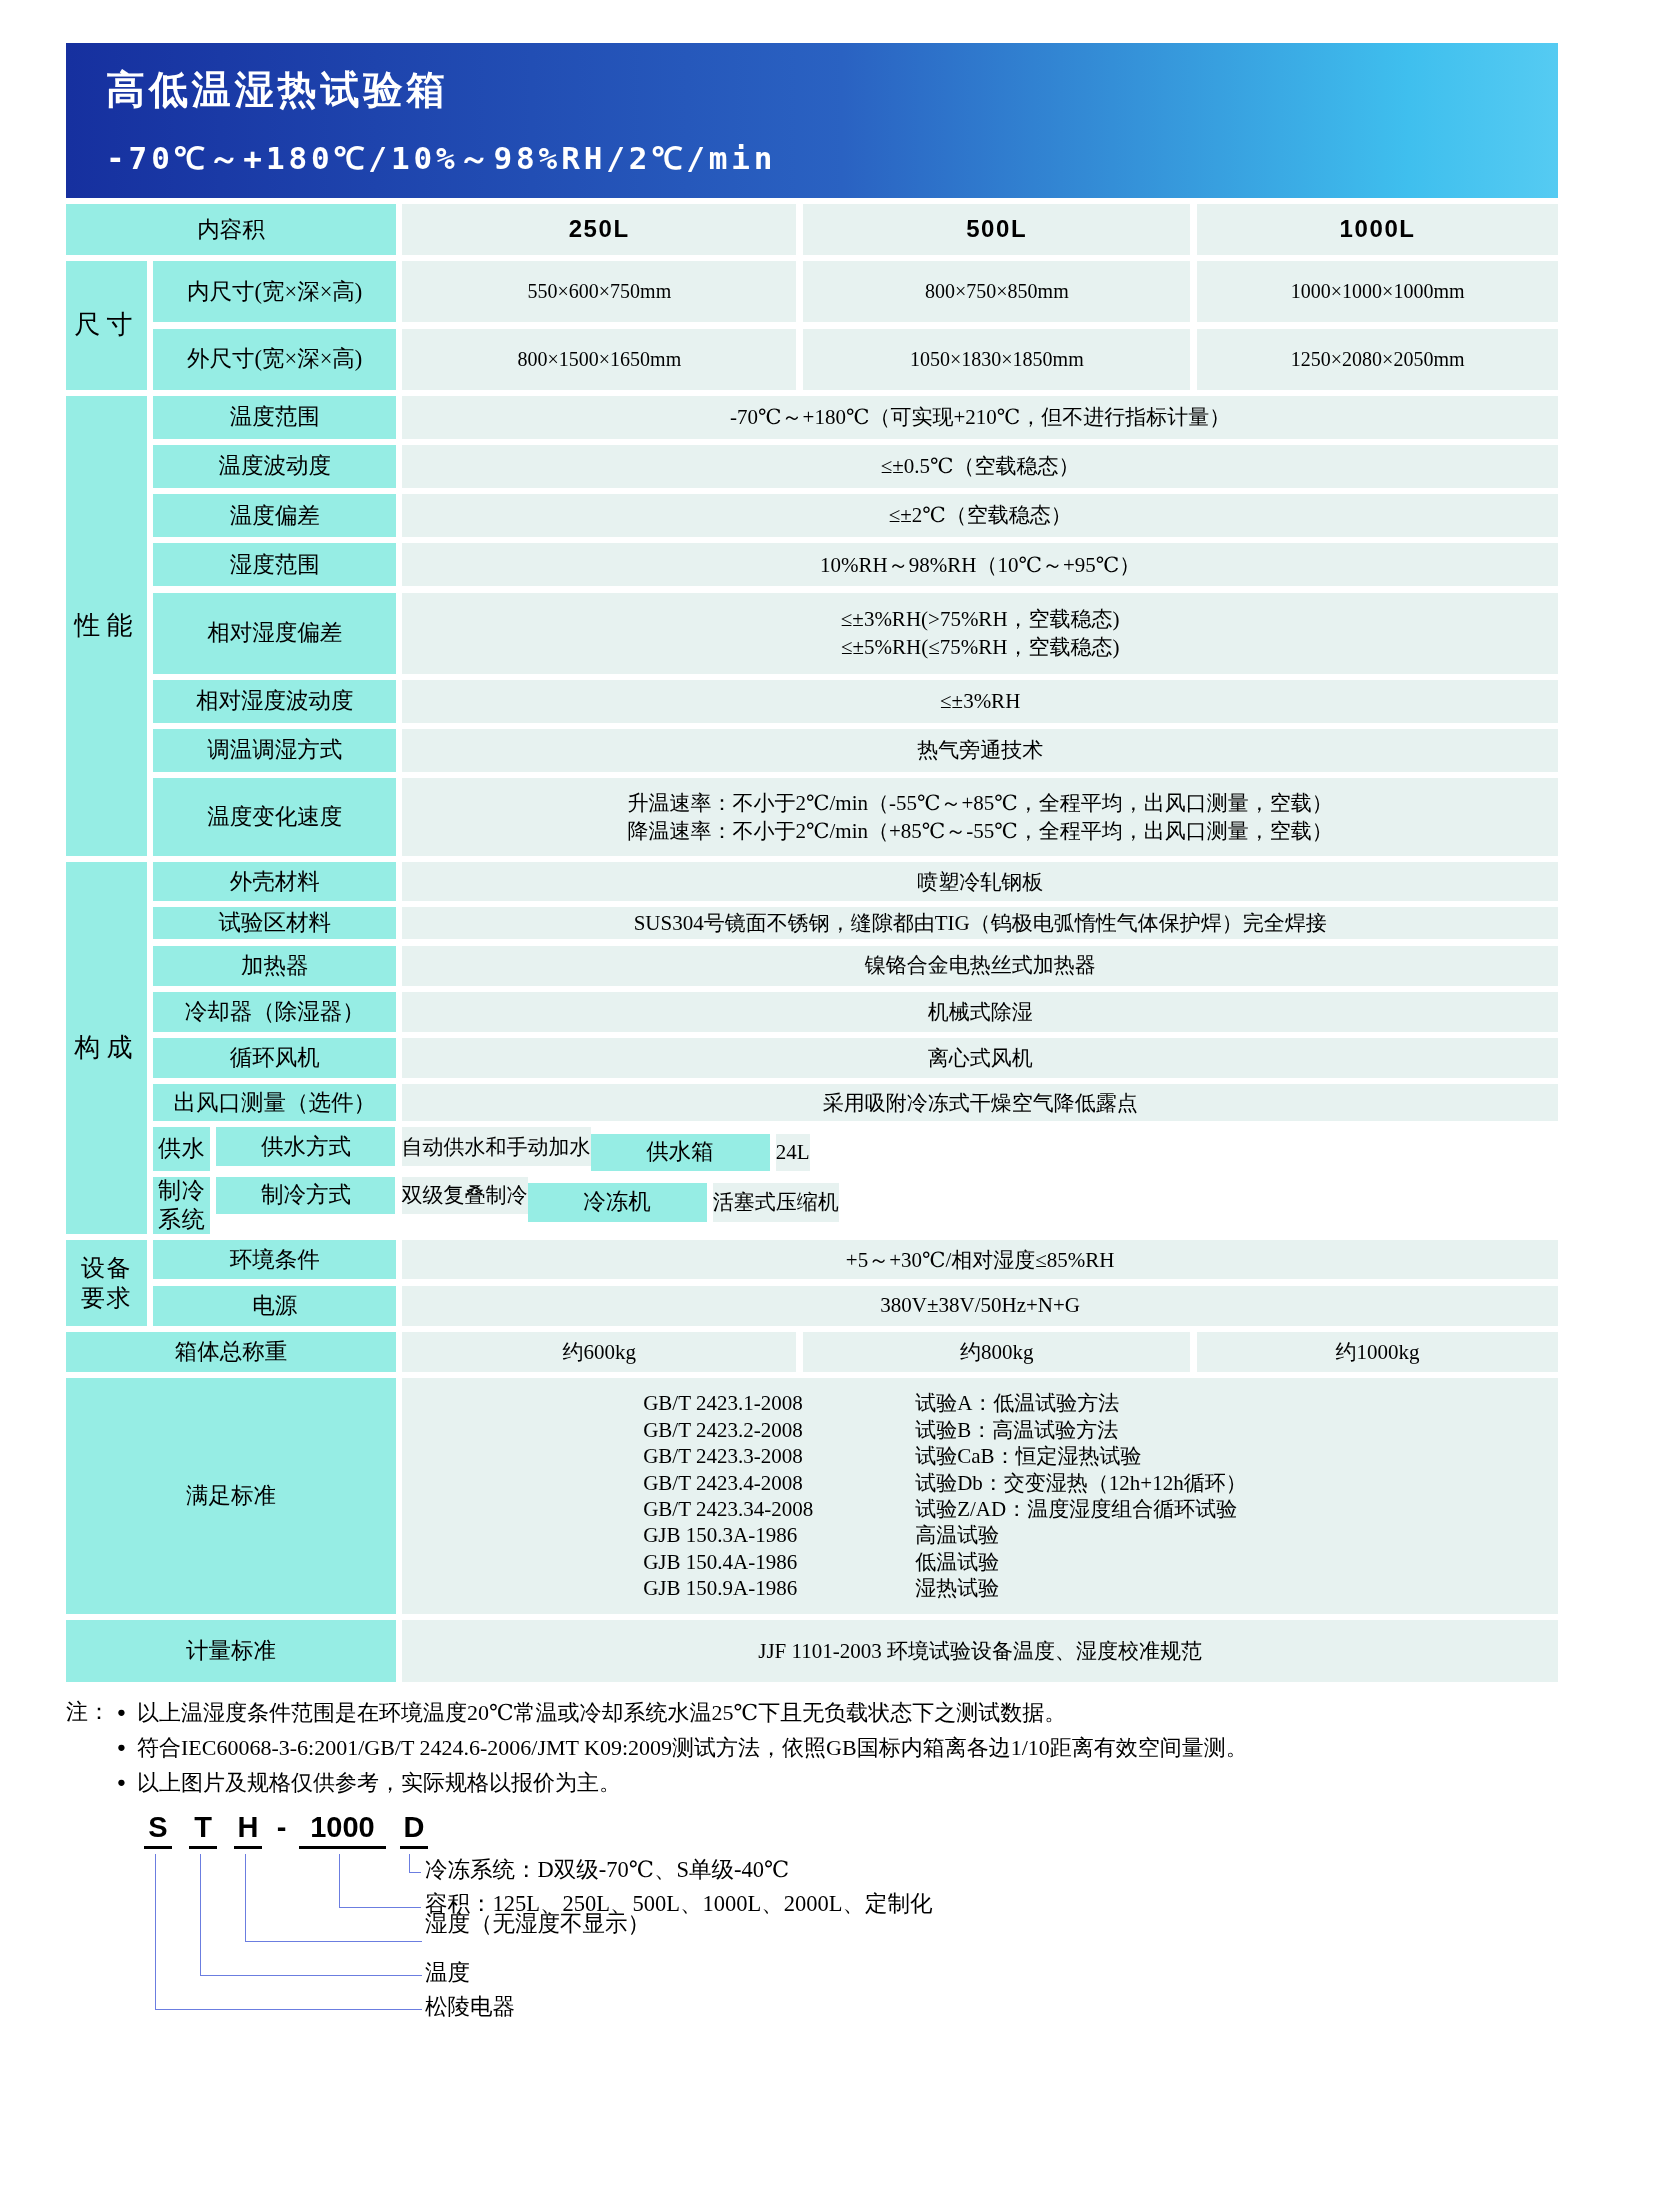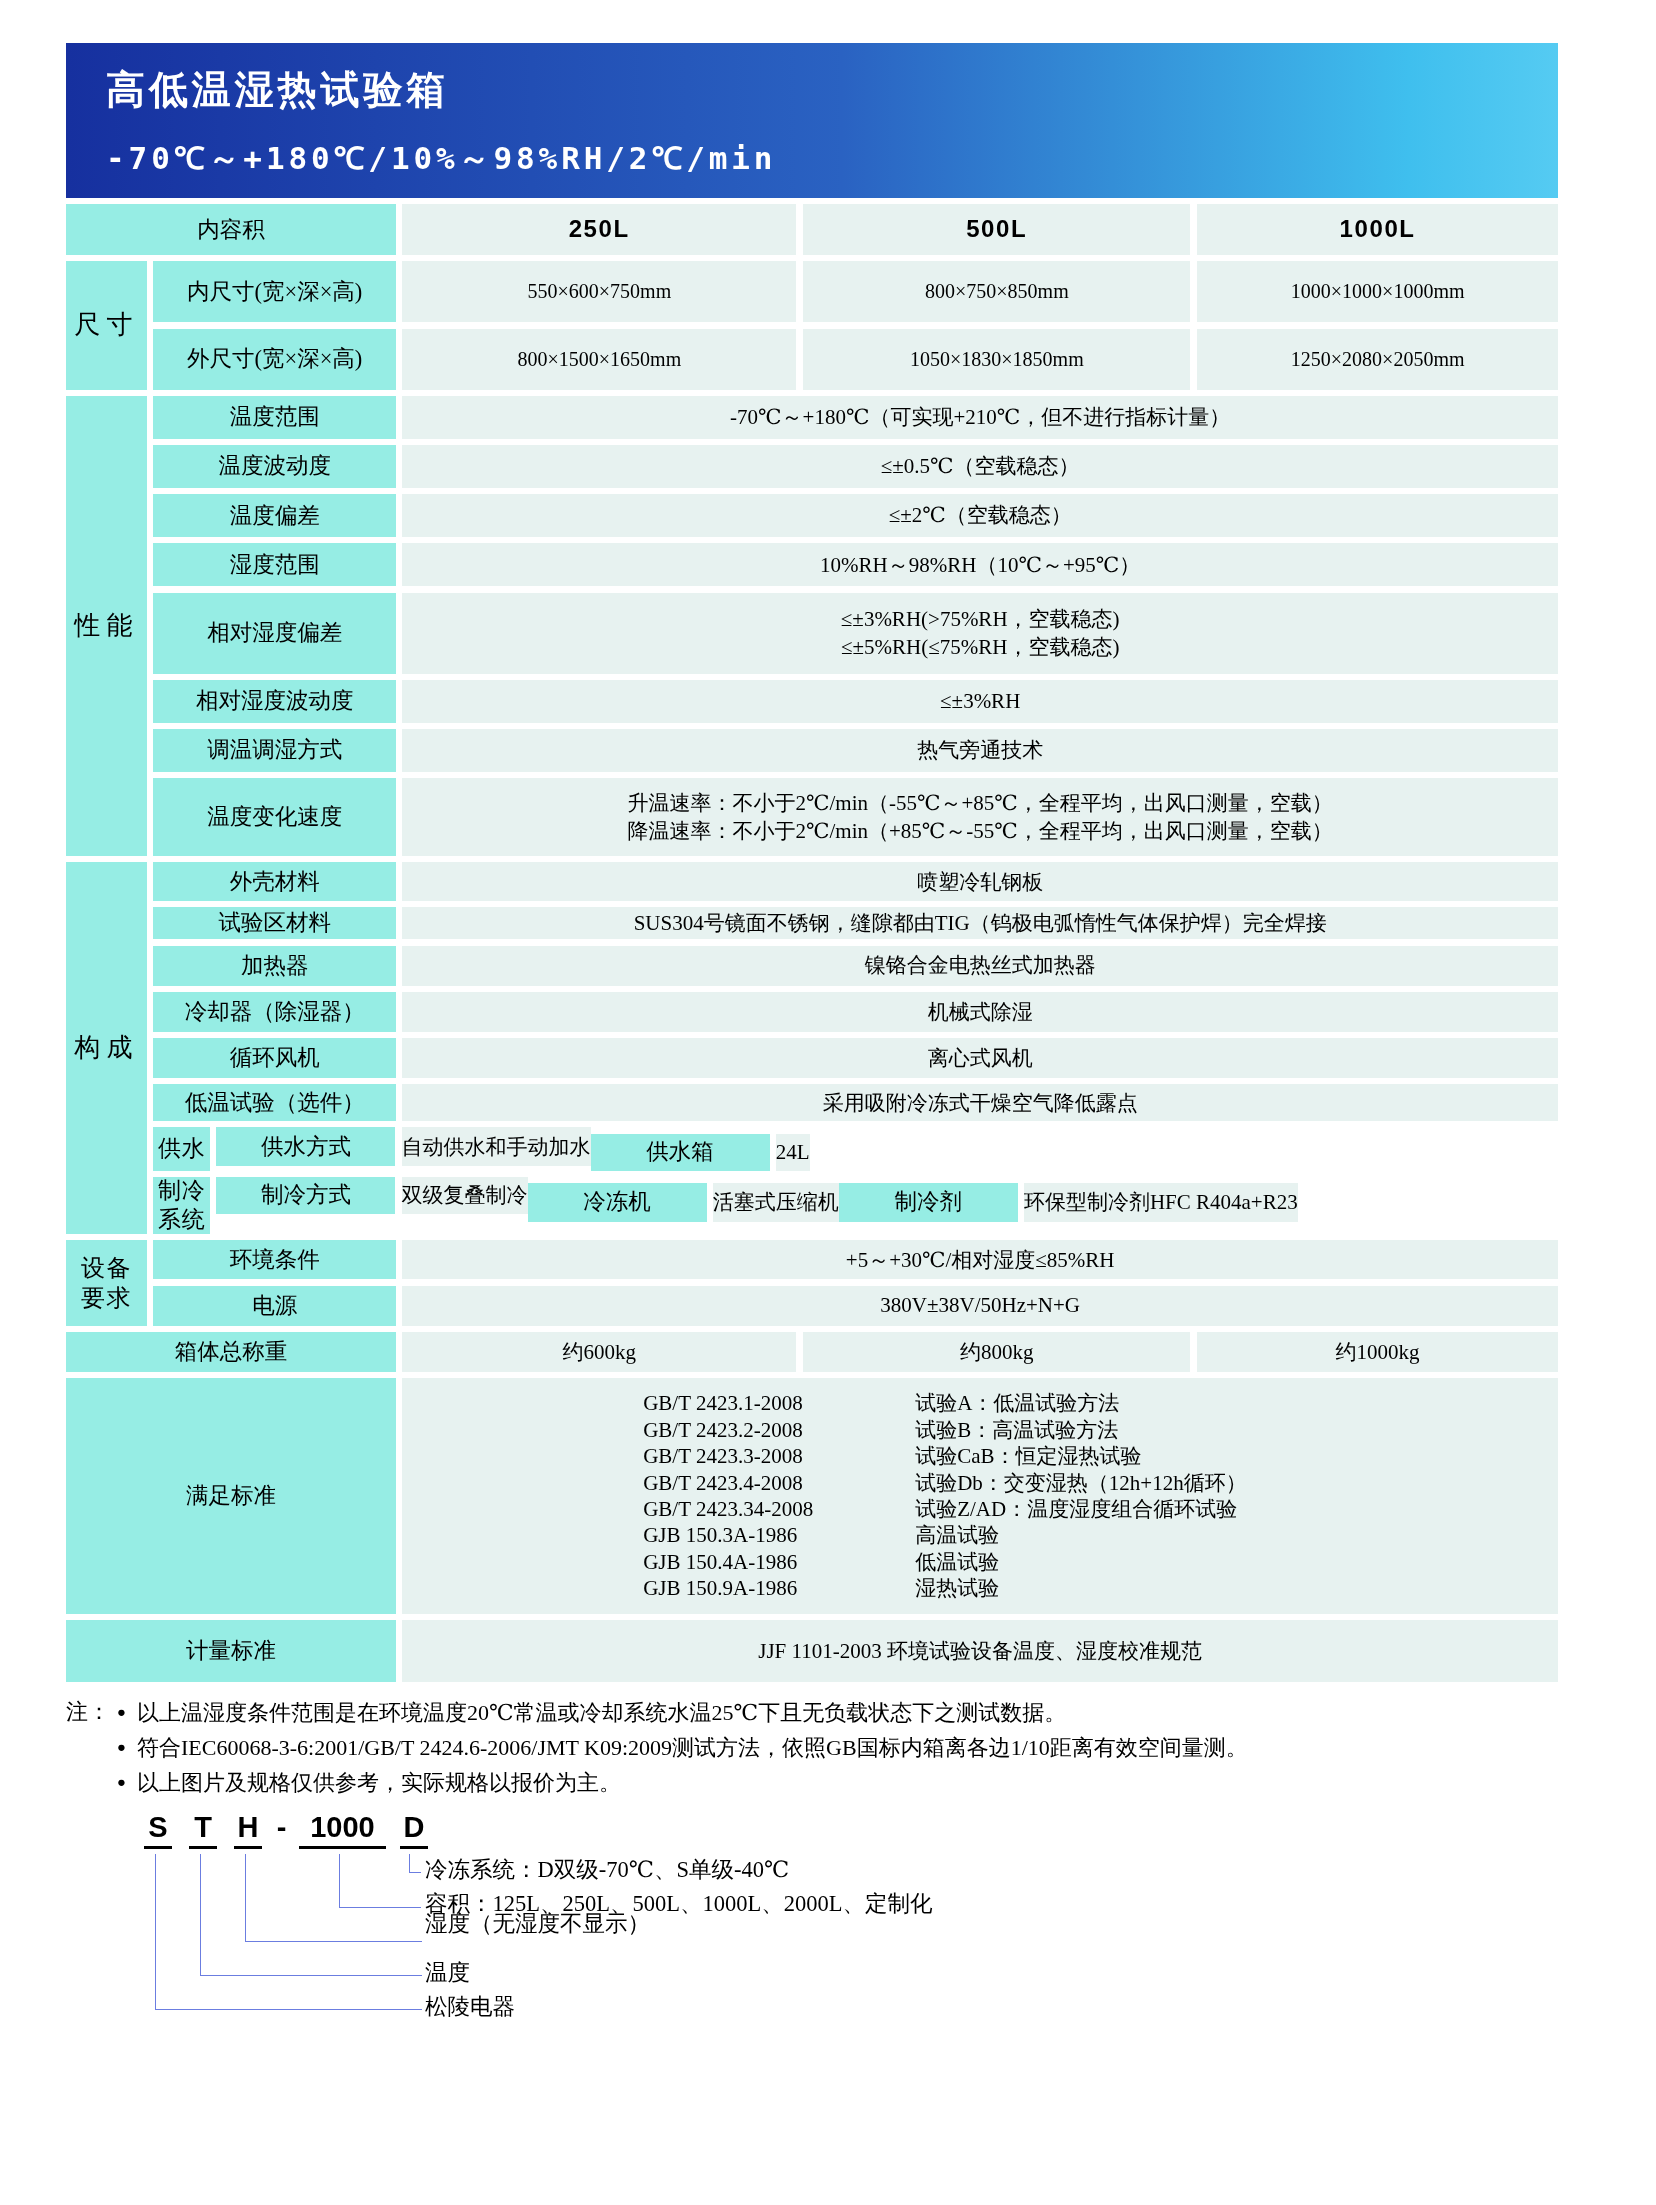--- a/index.html
+++ b/index.html
@@ -203,21 +203,21 @@
             <div class="cell f1">机械式除湿</div>
           </div>
       </div>
       <div class="sr h52">
         <div class="lbl slbl">循环风机</div>
         <div class="data">
             <div class="cell f1">离心式风机</div>
           </div>
       </div>
       <div class="sr h48">
-        <div class="lbl slbl">低温试验（选件）</div>
+        <div class="lbl slbl">出风口测量（选件）</div>
         <div class="data">
             <div class="cell f1">采用吸附冷冻式干燥空气降低露点</div>
           </div>
       </div>
 
       <div class="sr">
         <div class="lbl sglbl">供水</div>
         <div class="sec2">
           <div class="sr h50 first">
             <div class="lbl sslbl">供水方式</div>
@@ -243,26 +243,20 @@
           <div class="sr h48 first">
             <div class="lbl sslbl">制冷方式</div>
             <div class="data">
                 <div class="cell f1">双级复叠制冷</div>
               </div>
           </div>
           <div class="sr h50">
             <div class="lbl sslbl">冷冻机</div>
             <div class="data">
                 <div class="cell f1">活塞式压缩机</div>
-              </div>
-          </div>
-          <div class="sr h50">
-            <div class="lbl sslbl">制冷剂</div>
-            <div class="data">
-                <div class="cell f1">环保型制冷剂HFC R404a+R23</div>
               </div>
           </div>
         </div>
       </div>
     </div>
   </div>
 
   <div class="r">
     <div class="lbl glbl two">
       <div>设备</div>

